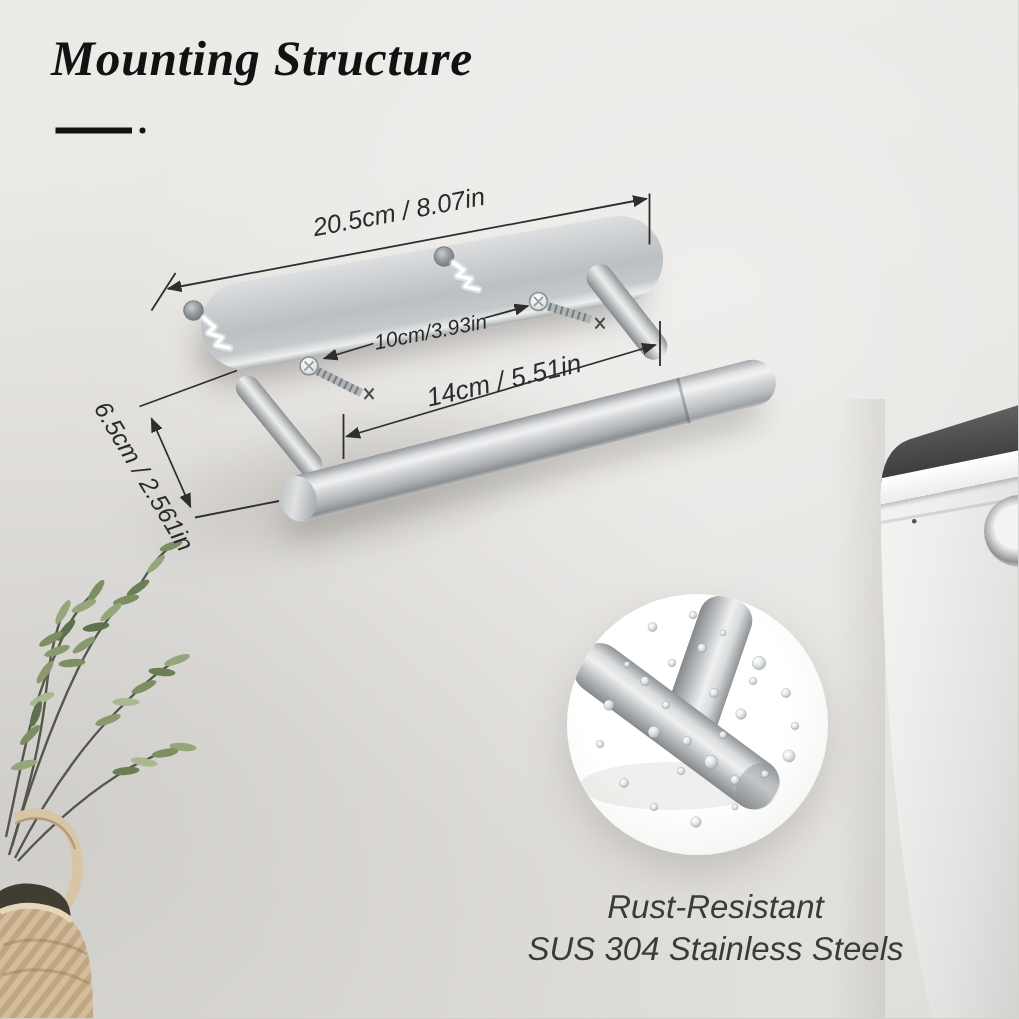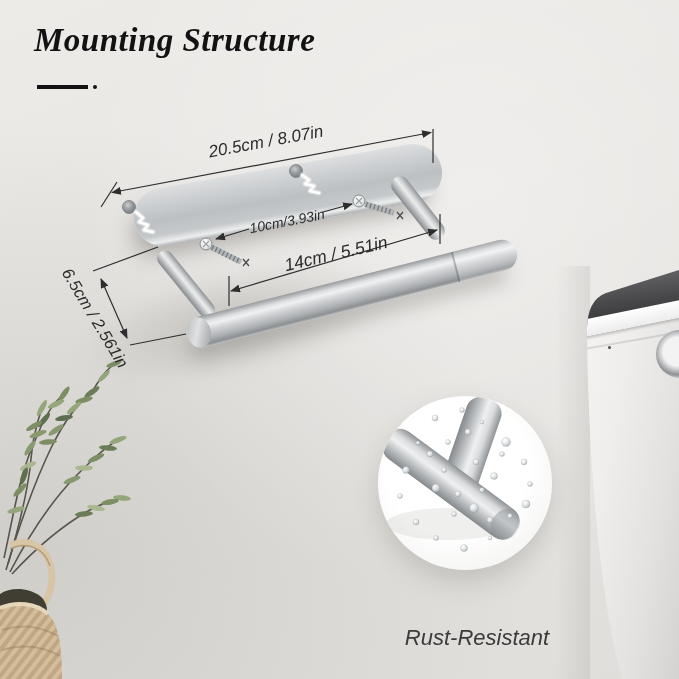--- a/index.html
+++ b/index.html
@@ -55,21 +55,21 @@
   
   #annot{left:0;top:0;width:679px;height:679px;z-index:7;pointer-events:none;}
 
   
   #inset{left:378px;top:396px;width:174px;height:174px;border-radius:50%;overflow:hidden;z-index:6;
     background:radial-gradient(circle at 45% 40%, #ffffff 50%, #f7f7f6 72%, #eeedeb 100%);
     box-shadow:0 12px 26px rgba(145,142,136,.38);}
 
   
   #caption{left:322px;top:591px;width:310px;text-align:center;color:#3b3b3b;z-index:8;
-    font-size:22px;line-height:28px;margin-top:33px;}
+    font-size:22px;line-height:28px;}
 
   
   #can-wall-shadow{left:556px;top:266px;width:34px;height:413px;z-index:2;
     background:linear-gradient(to right, rgba(118,115,108,0), rgba(118,115,108,.14));}
   #can{left:580px;top:260px;width:99px;height:419px;z-index:3;
     clip-path:path("M 42 419 C 20 340 8 200 7 70 Q 7 40 26 33 L 99 10 L 99 419 Z");
     background:linear-gradient(100deg,#f6f5f4 0%,#efeeed 35%,#e3e2e1 70%,#d4d3d2 100%);}
   #can-lid{position:absolute;left:-8px;top:14px;width:132px;height:42px;border-radius:18px/12px;
     background:linear-gradient(185deg,#68686a 0%,#4a4a4c 55%,#353537 100%);transform:rotate(-12deg);}
   #can-rim{position:absolute;left:-4px;top:49px;width:122px;height:17px;
@@ -294,15 +294,16 @@
         <circle cx="124" cy="58" r="2.5"></circle>
           <circle cx="90" cy="36" r="3"></circle>
           <circle cx="104" cy="94" r="2.5"></circle>
         <circle cx="70" cy="46" r="2.5"></circle>
       </g>
     </svg>
   </div>
 
   <div class="abs" id="caption">
     <div>Rust-Resistant</div>
+    <div>SUS 304 Stainless Steels</div>
   </div>
 
 </div>
 
 </body></html>

